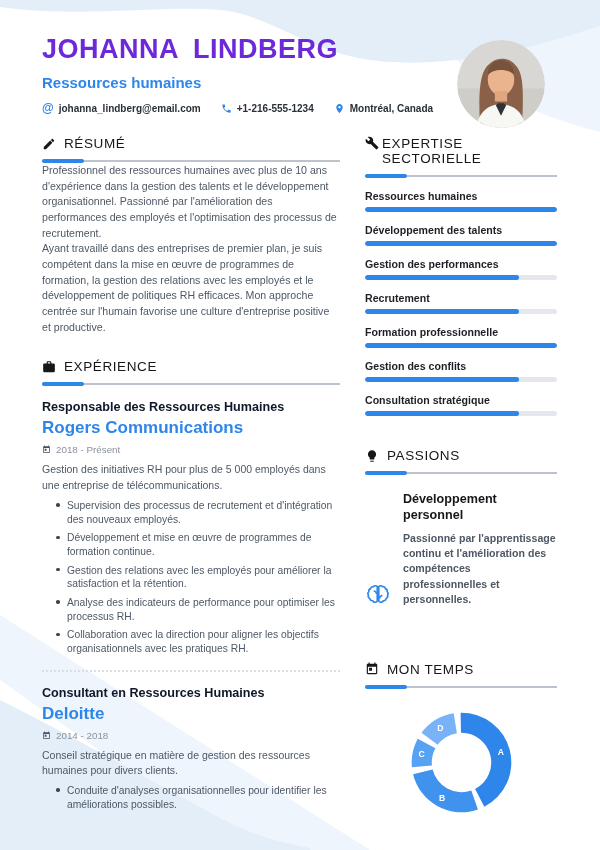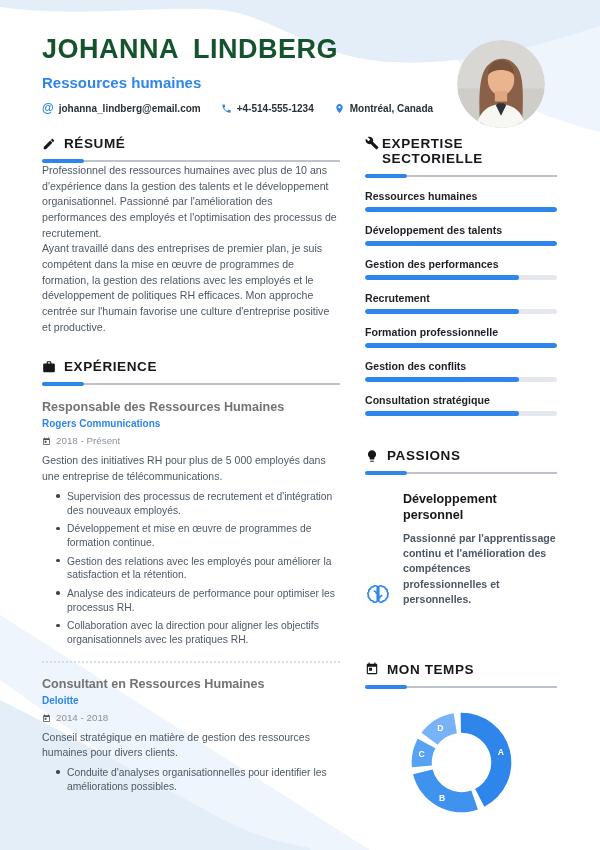--- a/index.html
+++ b/index.html
@@ -8,52 +8,52 @@
   }
   *{margin:0;padding:0;box-sizing:border-box;}
   html,body{background:#fff;}
   body{font-family:"Liberation Sans",sans-serif;}
   .page{position:relative;width:600px;height:850px;background:#fff;overflow:hidden;}
   .bg{position:absolute;inset:0;width:600px;height:850px;}
   .bg-main{fill:var(--bg1);} .bg-light{fill:var(--bg2);}
 
   
   .header{position:absolute;top:36px;left:42px;width:400px;}
-  .name{font-size:27px;font-weight:800;color:#14532d;letter-spacing:.5px;word-spacing:7px;line-height:1;}
+  .name{font-size:27px;font-weight:800;color:#6d28d9;letter-spacing:.5px;word-spacing:7px;line-height:1;}
   .subtitle{margin-top:11px;font-size:15px;font-weight:700;color:var(--accent);}
   .contacts{margin-top:11px;display:flex;gap:20px;align-items:center;white-space:nowrap;}
   .contact{display:flex;align-items:center;gap:5px;font-size:10px;font-weight:700;color:#2a3037;}
   .contact .c-icon{width:11px;height:11px;fill:var(--accent);flex:0 0 auto;}
   .at-glyph{color:var(--accent);font-size:12px;font-weight:700;line-height:1;}
   .avatar{position:absolute;top:40px;left:457px;width:88px;height:88px;border-radius:50%;overflow:hidden;}
   .avatar svg{display:block;width:100%;height:100%;}
 
   
   .col-left{position:absolute;top:136px;left:42px;width:298px;}
   .col-right{position:absolute;top:136px;left:365px;width:192px;}
 
   
   .heading{display:flex;align-items:center;gap:8px;}
   .heading.stacked{align-items:flex-start;gap:3px;}
   .h-icon{width:14px;height:14px;fill:var(--heading);flex:0 0 auto;}
-  .h-label{font-size:13.5px;font-weight:700;letter-spacing:.6px;color:var(--heading);}
+  .h-label{font-size:13.5px;font-weight:400;letter-spacing:.6px;color:var(--heading);}
   .rule{position:relative;height:4px;margin-top:8px;}
   .rule::before{content:"";position:absolute;left:0;right:0;top:1px;height:2px;background:var(--rule);}
   .rule::after{content:"";position:absolute;left:0;top:0;width:42px;height:4px;border-radius:2px;background:var(--accent);}
 
   section.sec{margin-bottom:24px;}
   .paragraphs p{font-size:10.6px;line-height:1.48;color:var(--body);}
 
   
   .jobs{margin-top:6px;}
   .job{margin-top:14px;}
   .job + .job{border-top:2px dotted #d9dee6;padding-top:14px;}
-  .job-title{font-size:12.6px;font-weight:800;color:#737373;}
-  .job-company{margin-top:4px;font-size:10px;font-weight:700;color:var(--accent);}
-  .job-dates{margin-top:6px;display:flex;align-items:flex-end;gap:5px;font-size:9.8px;color:var(--muted);}
+  .job-title{font-size:12.6px;font-weight:800;color:#0f172a;}
+  .job-company{margin-top:4px;font-size:17px;font-weight:700;color:var(--accent);}
+  .job-dates{margin-top:6px;display:flex;align-items:center;gap:5px;font-size:9.8px;color:var(--muted);}
   .job-dates .d-icon{width:9px;height:9px;fill:#4a5057;}
   .job-summary{margin-top:7px;font-size:10.5px;line-height:1.45;color:var(--body);}
   .job ul{list-style:none;margin-top:6px;margin-left:14px;}
   .job li{position:relative;padding-left:11px;font-size:10.3px;line-height:1.33;color:var(--body);margin-top:5px;}
   .job li::before{content:"";position:absolute;left:0;top:.42em;width:3.5px;height:3.5px;border-radius:50%;background:#3d444c;}
 
   
   .skills{margin-top:4px;}
   .skill{margin-top:12px;}
   .skill-label{font-size:10.6px;font-weight:700;color:#1c2025;}
@@ -120,21 +120,21 @@
     <div class="subtitle">Ressources humaines</div>
     <div class="contacts">
       <span class="contact">
         <span class="at-glyph">@</span>
         <span>johanna_lindberg@email.com</span>
       </span>
       <span class="contact">
         <svg class="c-icon">
             <use href="#i-phone"></use>
           </svg>
-        <span>+4-514-555-1234</span>
+        <span>+1-216-555-1234</span>
       </span>
       <span class="contact">
         <svg class="c-icon">
             <use href="#i-pin"></use>
           </svg>
         <span>Montréal, Canada</span>
       </span>
     </div>
   </header>
 

